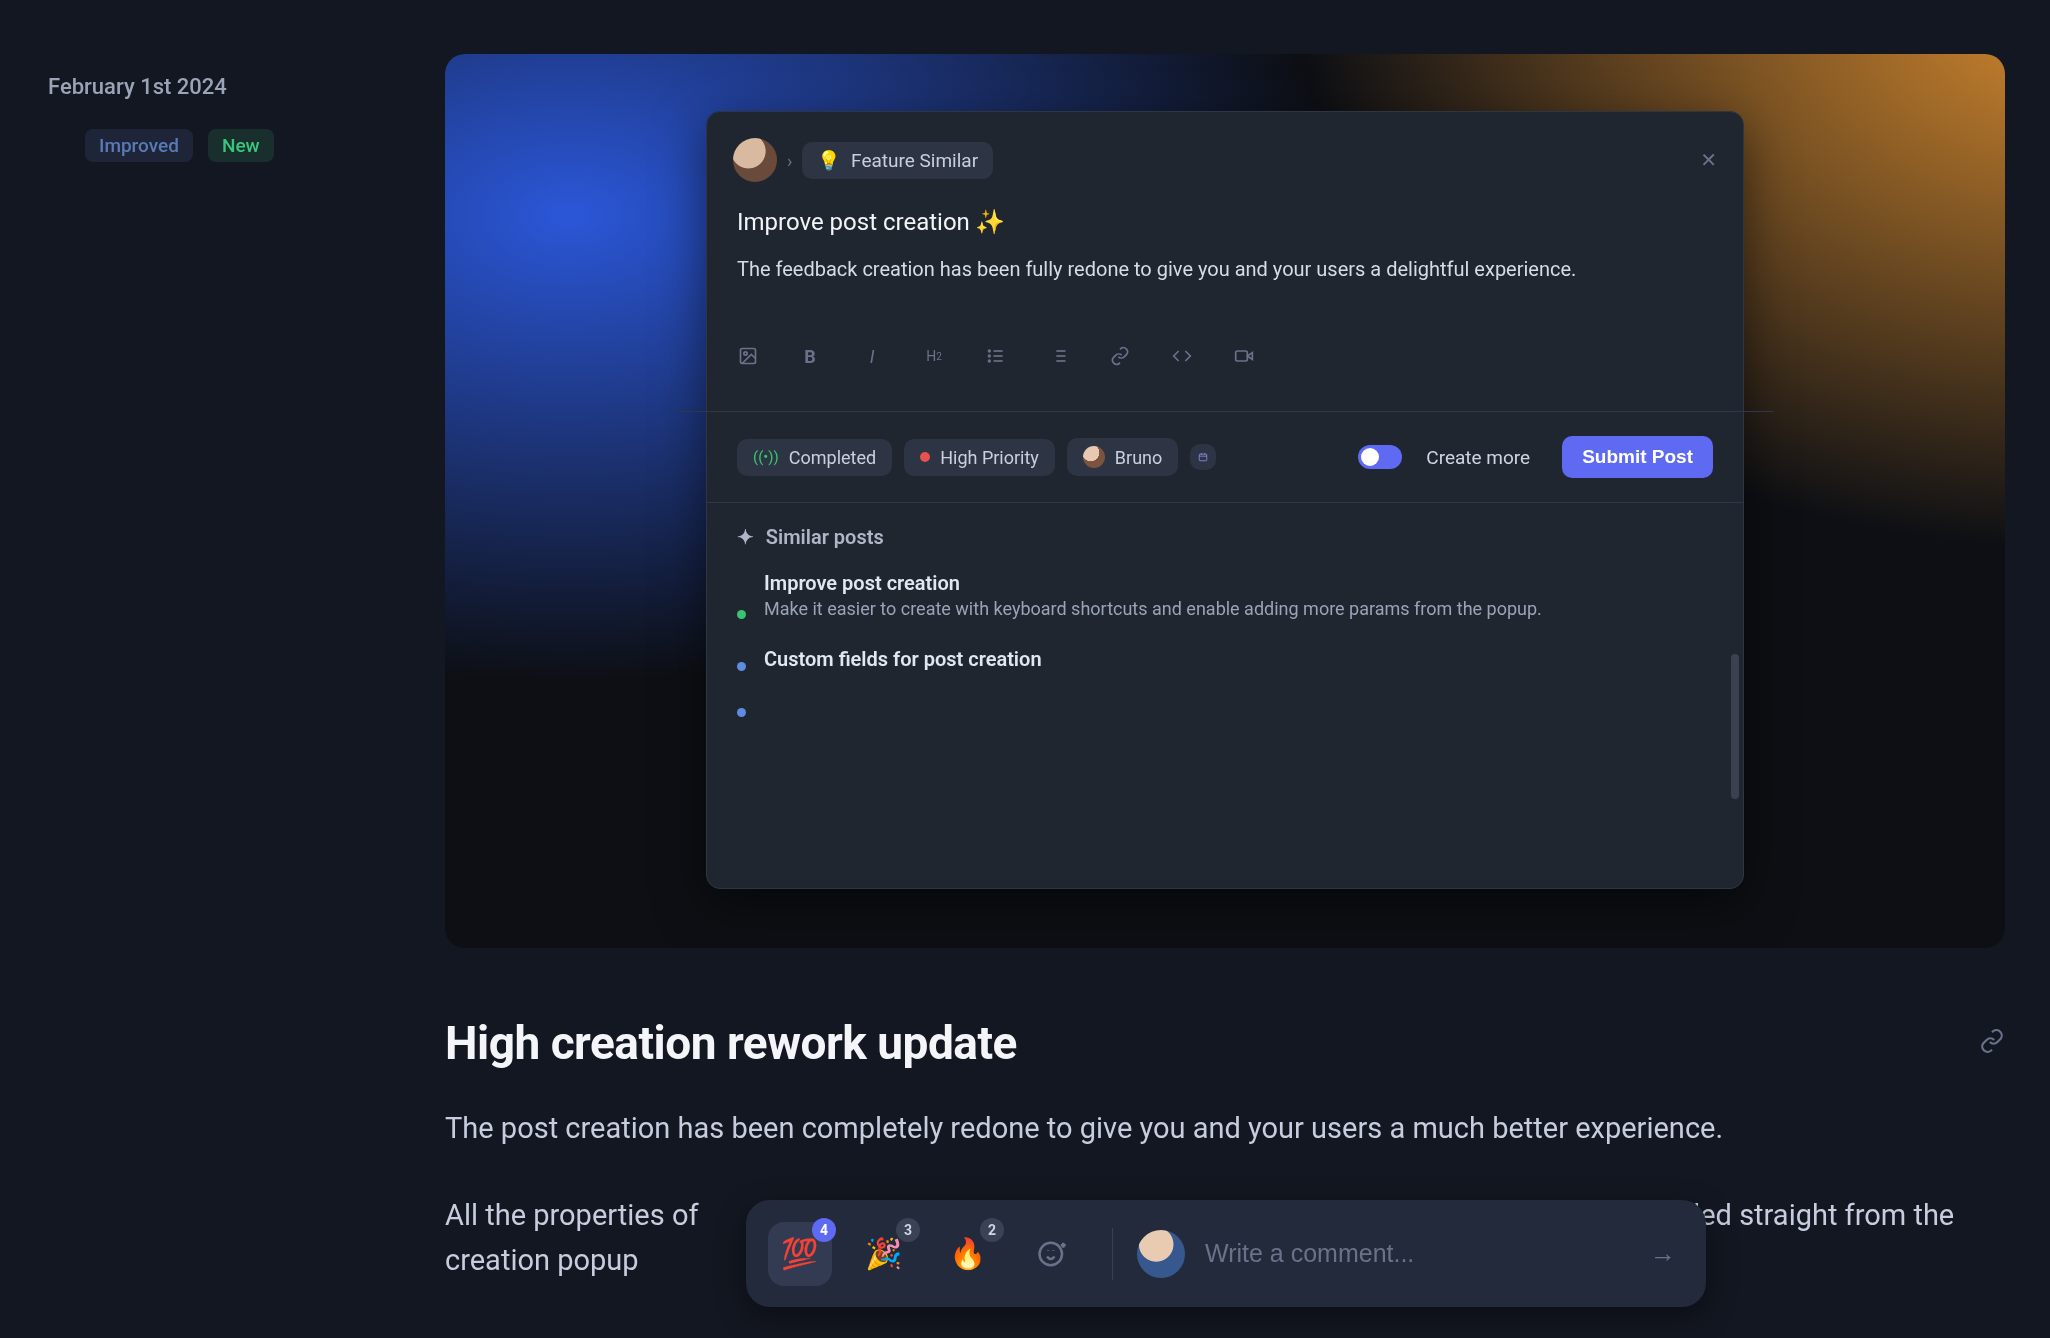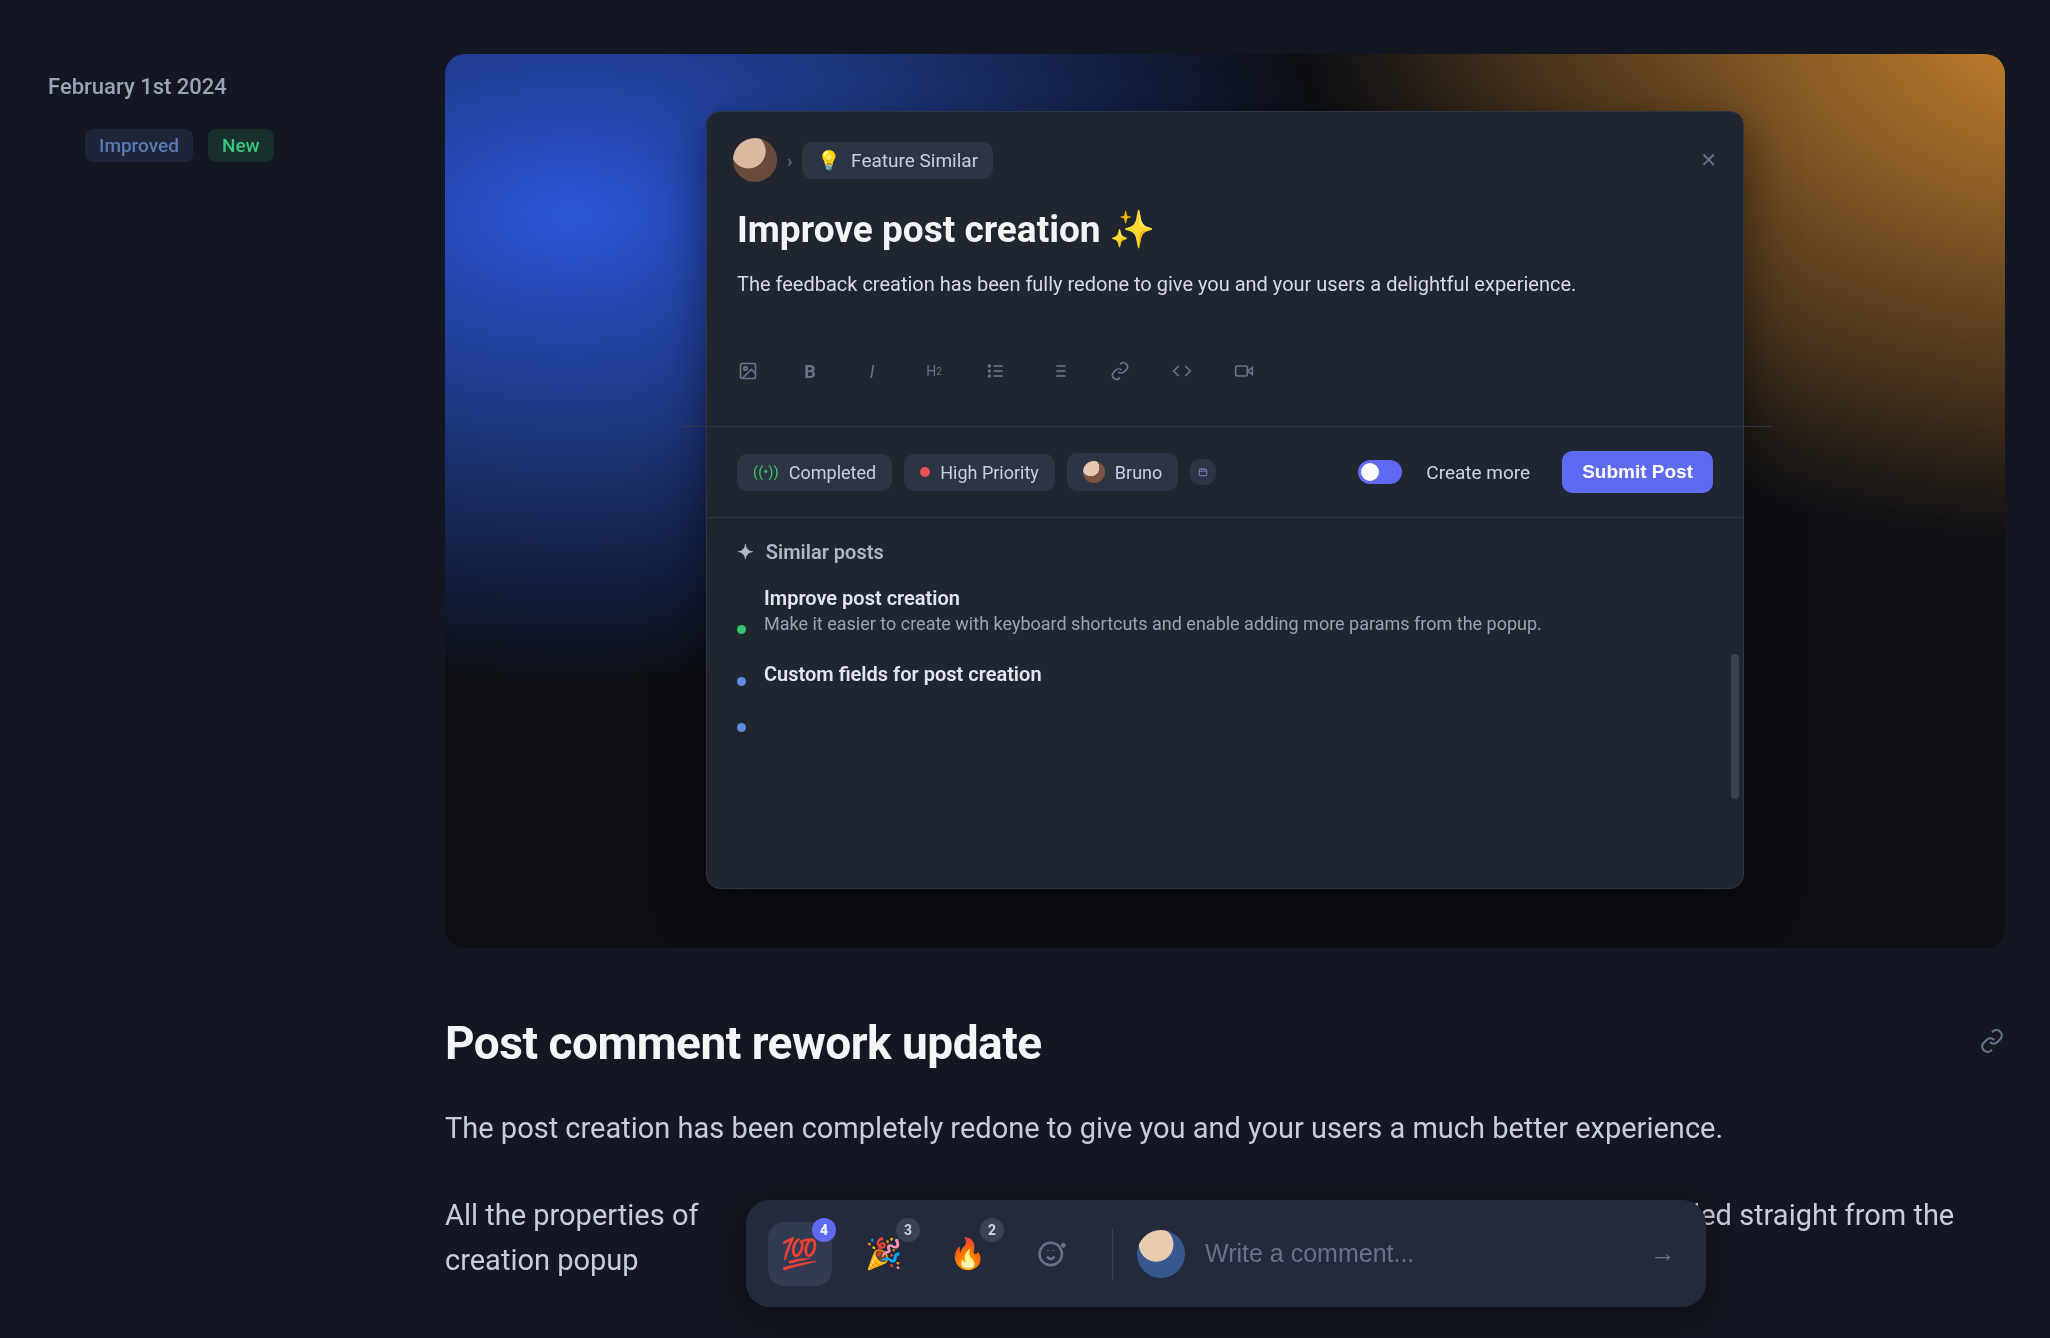--- a/index.html
+++ b/index.html
@@ -45,21 +45,21 @@
   .modal{position:absolute;left:261px;top:57px;width:1038px;height:778px;background:#1f2630;border:1px solid #2e3543;border-radius:14px;box-shadow:0 14px 50px rgba(0,0,0,0.5);display:flex;flex-direction:column;}
   .scrollthumb{position:absolute;right:4px;top:542px;width:8px;height:145px;background:#3a4252;border-radius:4px;}
 
   .modal-head{display:flex;align-items:center;padding:26px 26px 12px 26px;}
   .avatar{width:44px;height:44px;border-radius:50%;background:radial-gradient(circle at 35% 30%,#d9b9a0 0 40%,#6a4a3a 42% 100%);flex:none;}
   .chev{margin:0 10px;color:var(--text-dim2);font-size:18px;}
   .crumb{display:inline-flex;align-items:center;gap:10px;background:var(--pill-bg);padding:7px 15px;border-radius:10px;font-size:19px;color:#c8cedd;}
   .close{margin-left:auto;color:var(--text-dim2);font-size:20px;cursor:pointer;}
 
   .modal-body{padding:14px 30px 22px 30px;}
-  .mtitle{font-size:37px;font-weight:700;color:#f2f4f8;}
+  .mtitle{font-size:24px;font-weight:400;color:#f2f4f8;}
   .mdesc{margin-top:18px;font-size:20px;line-height:1.55;color:#d7dbe6;max-width:920px;}
 
   .toolbar{margin-top:60px;padding-bottom:22px;display:flex;gap:40px;align-items:center;color:var(--text-dim2);}
   .toolbar .tb{width:22px;height:22px;display:flex;align-items:center;justify-content:center;font-size:18px;}
   .tb svg{stroke:currentColor;fill:none;stroke-width:2;}
 
   .hr{height:1px;background:var(--border);margin:0 -30px;}
 
   .props{display:flex;align-items:center;padding:24px 30px;gap:12px;}
   .pill{display:inline-flex;align-items:center;gap:10px;background:var(--pill-bg);padding:8px 16px;border-radius:10px;font-size:18px;color:#c9cfdf;}
@@ -233,21 +233,21 @@
           <div class="simitem">
             <span class="bullet b"></span>
           </div>
         </div>
       </div>
 
     </div>
   </div>
 
   <div class="articleheadrow">
-    <div class="articlehead">Post comment rework update</div>
+    <div class="articlehead">High creation rework update</div>
     <div class="linkicon">
       <svg width="26" height="26" viewBox="0 0 24 24" fill="none" stroke="currentColor" stroke-width="2">
           <path d="M10 13a5 5 0 0 0 7 0l3-3a5 5 0 0 0-7-7l-1 1"></path>
           <path d="M14 11a5 5 0 0 0-7 0l-3 3a5 5 0 0 0 7 7l1-1"></path>
         </svg>
     </div>
   </div>
 
   <div class="para">The post creation has been completely redone to give you and your users a much better experience.</div>
   <div class="para para2" id="p2">All the properties of<span style="opacity:0">xxxxxxxxxxxxxxxxxxxxxxxxxxxxxxxxxxxxxxxxxxxxxxxxxxxxxxxxxxxxxxxxxxxx</span>lded straight from the creation popup</div>

